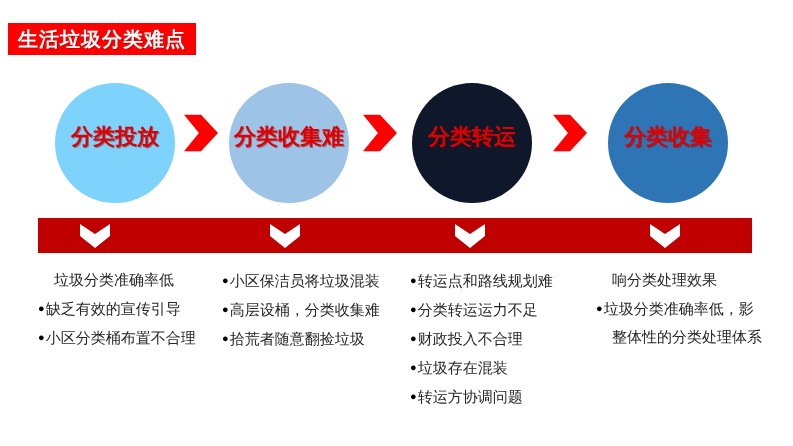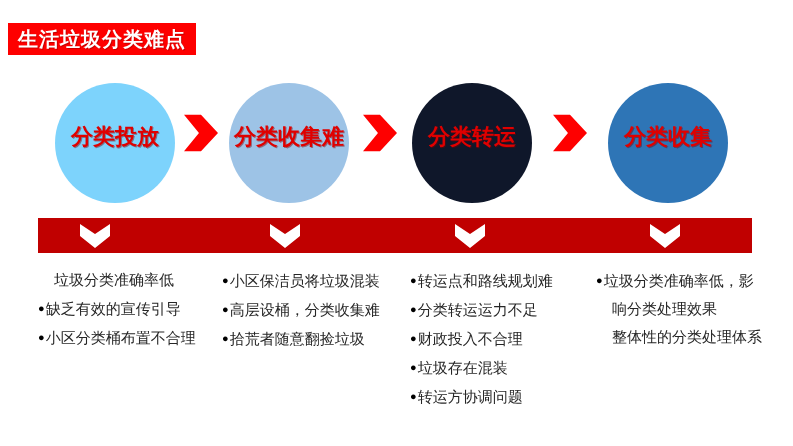--- a/index.html
+++ b/index.html
@@ -154,22 +154,22 @@
           <div class="line first"><span class="bullet">●</span>垃圾存在混装</div>
         </li>
         <li>
           <div class="line first"><span class="bullet">●</span>转运方协调问题</div>
         </li>
       </ul>
   </div>
   <div class="points-col p4">
     <ul>
         <li>
+          <div class="line cont">响分类处理效果</div>
           <div class="line first"><span class="bullet">●</span>垃圾分类准确率低，影</div>
-          <div class="line cont">响分类处理效果</div>
         </li>
         <li>
           <div class="line cont">整体性的分类处理体系</div>
         </li>
       </ul>
   </div>
 
 </div>
 
 </body></html>

